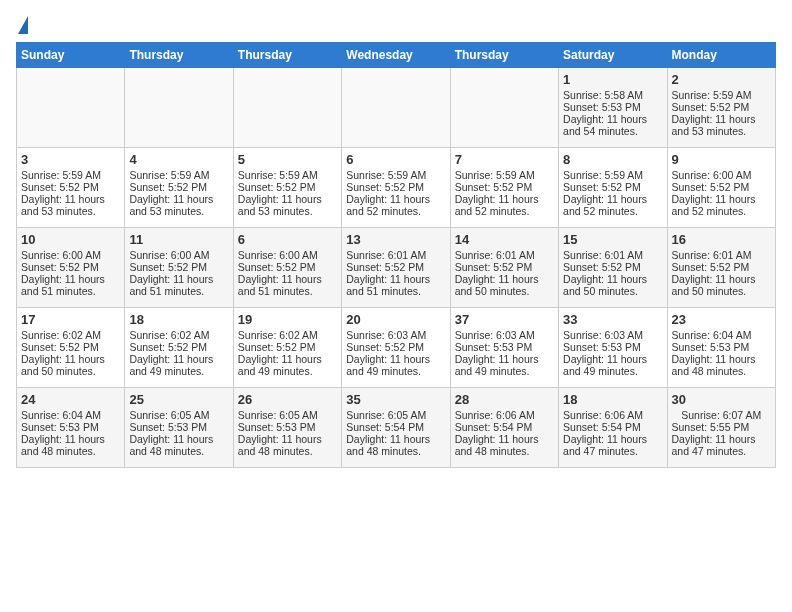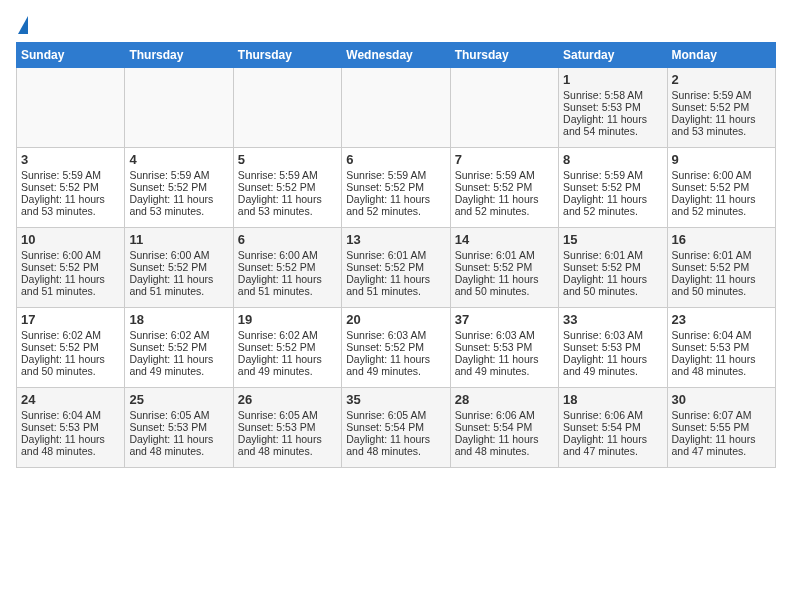--- a/index.html
+++ b/index.html
@@ -296,19 +296,19 @@
           <span style="display: block;">Daylight: 11 hours and 48 minutes.</span>
         </td>
         <td>
           <span class="day-number">18</span>
           <span style="display: block;">Sunrise: 6:06 AM</span>
           <span style="display: block;">Sunset: 5:54 PM</span>
           <span style="display: block;">Daylight: 11 hours and 47 minutes.</span>
         </td>
         <td>
           <span class="day-number">30</span>
-          <span style="display: block;">Sunrise: 6:07 AM</span>
+          <span style="display: block; text-align: center;">Sunrise: 6:07 AM</span>
           <span style="display: block;">Sunset: 5:55 PM</span>
           <span style="display: block;">Daylight: 11 hours and 47 minutes.</span>
         </td>
       </tr>
     </tbody>
 </table>
 
 </body></html>

